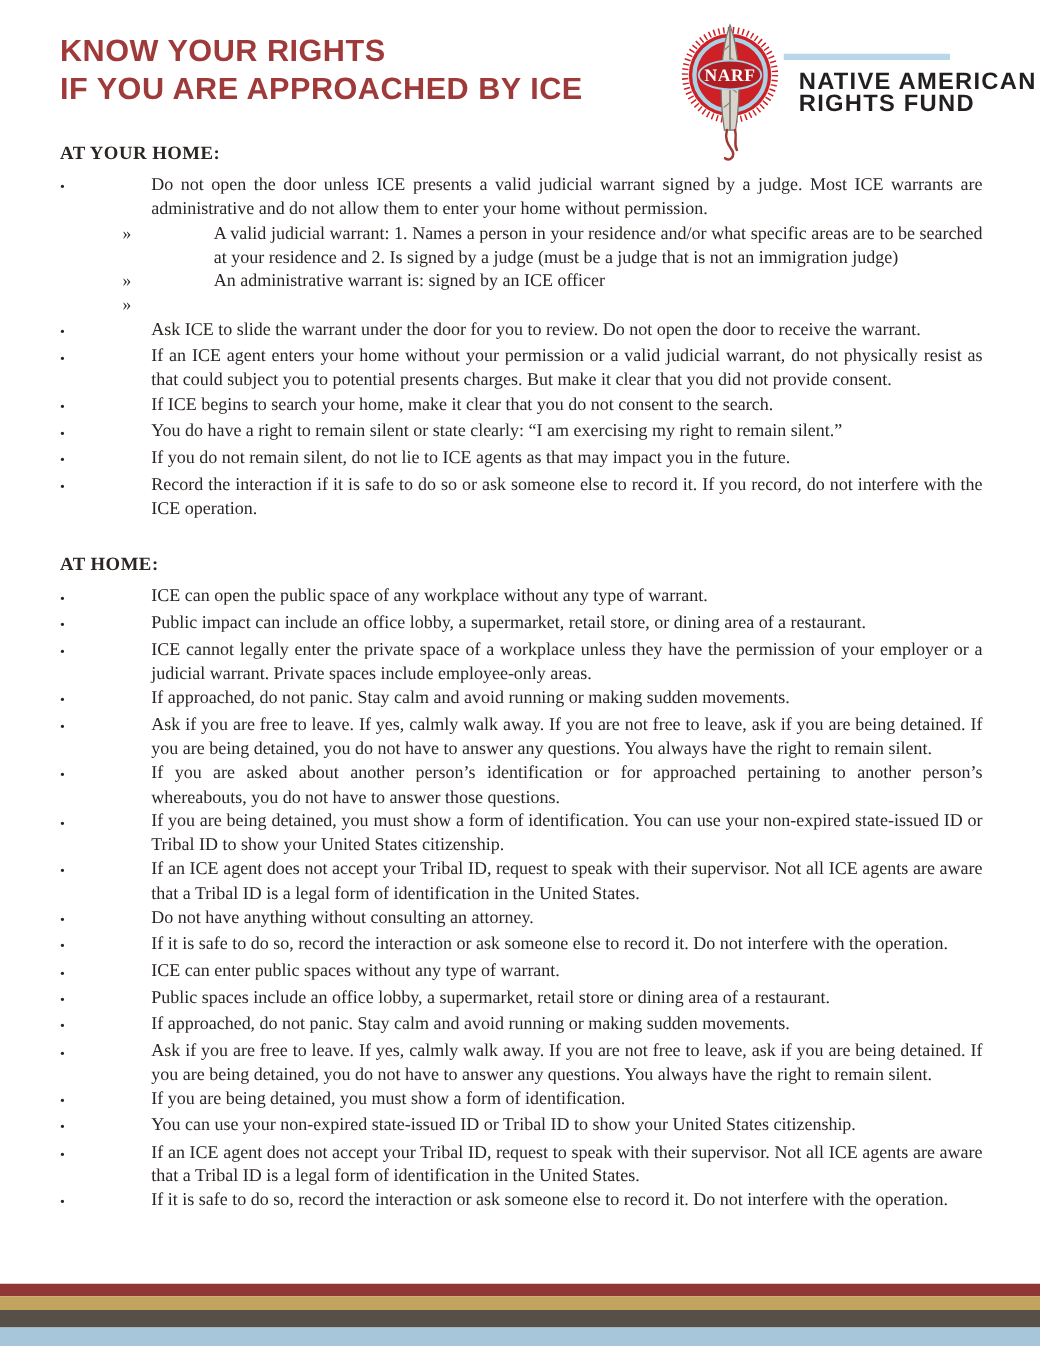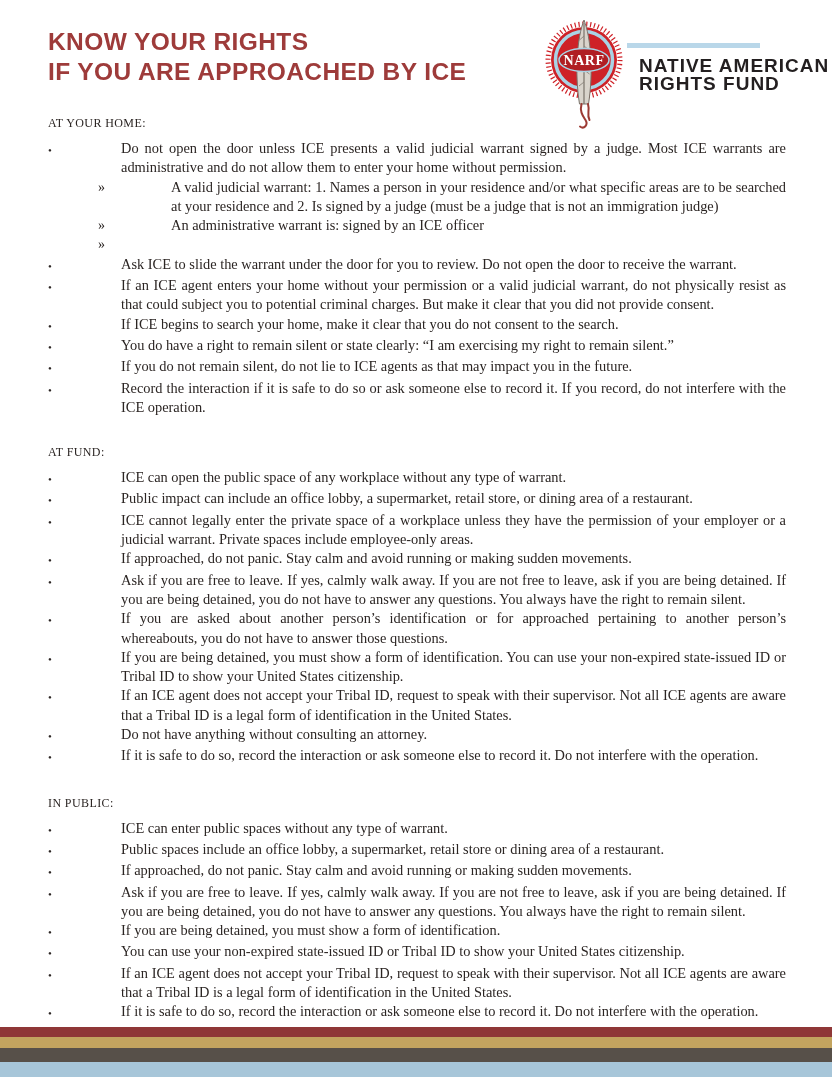--- a/index.html
+++ b/index.html
@@ -40,22 +40,22 @@
   .org-line{
     font-family:"Liberation Sans", sans-serif;font-weight:bold;
     font-size:19px;line-height:18px;letter-spacing:1px;color:var(--org-text);
     white-space:nowrap;
     margin-left:12px;
   }
   
   main{position:absolute;left:48px;top:112px;width:738px;}
   h2{
     margin:24px 0 5px 0;
-    font-size:12px;line-height:22px;letter-spacing:.4px;
-    font-weight:normal;color:var(--body-text);
+    font-size:15px;line-height:22px;letter-spacing:.4px;
+    font-weight:bold;color:var(--body-text);
   }
   h2.first{margin-top:0;}
   ul{list-style:none;margin:0;padding:0;}
   li{display:flex;font-size:14.4px;line-height:19.3px;}
   li .bullet{flex:0 0 25px;}
   li.l1 .bullet{font-size:11px;padding-top:2px;}
   li.l2{padding-left:50px;}
   li.l2 .bullet{font-size:14px;}
   li .txt{flex:1;text-align:justify;margin-left:48px;}
   a.res-link{color:var(--link-blue);text-decoration:underline;overflow-wrap:anywhere;}
@@ -118,40 +118,40 @@
       </li>
       <li class="l2">
         <span class="bullet">»</span>
       </li>
       <li class="l1">
         <span class="bullet">•</span>
         <span class="txt">Ask ICE to slide the warrant under the door for you to review. Do not open the door to receive the warrant.</span>
       </li>
       <li class="l1">
         <span class="bullet">•</span>
-        <span class="txt">If an ICE agent enters your home without your permission or a valid judicial warrant, do not physically resist as that could subject you to potential criminal charges. But make it clear that you did not provide consent.</span>
+        <span class="txt">If an ICE agent enters your home without your permission or a valid judicial warrant, do not physically resist as that could subject you to potential presents charges. But make it clear that you did not provide consent.</span>
       </li>
       <li class="l1">
         <span class="bullet">•</span>
         <span class="txt">If ICE begins to search your home, make it clear that you do not consent to the search.</span>
       </li>
       <li class="l1">
         <span class="bullet">•</span>
         <span class="txt">You do have a right to remain silent or state clearly: “I am exercising my right to remain silent.”</span>
       </li>
       <li class="l1">
         <span class="bullet">•</span>
         <span class="txt">If you do not remain silent, do not lie to ICE agents as that may impact you in the future.</span>
       </li>
       <li class="l1">
         <span class="bullet">•</span>
         <span class="txt">Record the interaction if it is safe to do so or ask someone else to record it. If you record, do not interfere with the ICE operation.</span>
       </li>
     </ul>
-    <h2 class="">AT FUND:</h2>
+    <h2 class="">AT HOME:</h2>
     <ul>
       <li class="l1">
         <span class="bullet">•</span>
         <span class="txt">ICE can open the public space of any workplace without any type of warrant.</span>
       </li>
       <li class="l1">
         <span class="bullet">•</span>
         <span class="txt">Public impact can include an office lobby, a supermarket, retail store, or dining area of a restaurant.</span>
       </li>
       <li class="l1">
@@ -180,21 +180,20 @@
       </li>
       <li class="l1">
         <span class="bullet">•</span>
         <span class="txt">Do not have anything without consulting an attorney.</span>
       </li>
       <li class="l1">
         <span class="bullet">•</span>
         <span class="txt">If it is safe to do so, record the interaction or ask someone else to record it. Do not interfere with the operation.</span>
       </li>
     </ul>
-    <h2 class="">IN PUBLIC:</h2>
     <ul>
       <li class="l1">
         <span class="bullet">•</span>
         <span class="txt">ICE can enter public spaces without any type of warrant.</span>
       </li>
       <li class="l1">
         <span class="bullet">•</span>
         <span class="txt">Public spaces include an office lobby, a supermarket, retail store or dining area of a restaurant.</span>
       </li>
       <li class="l1">

